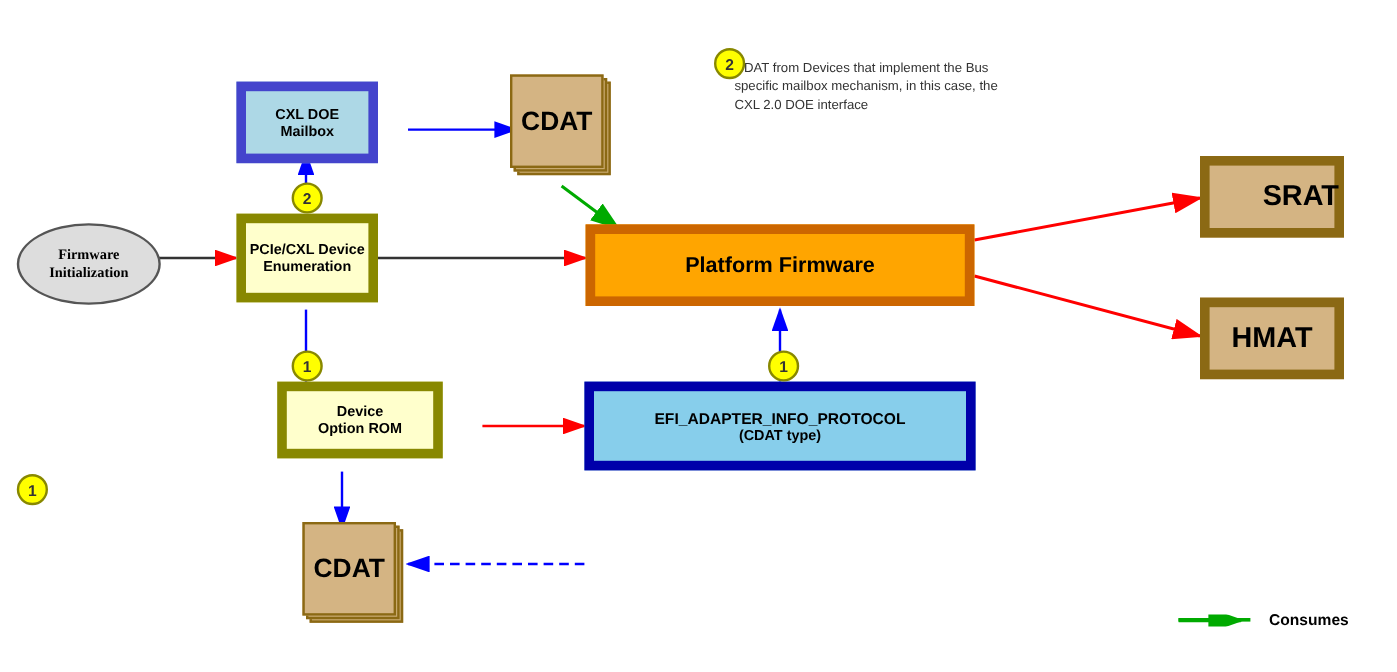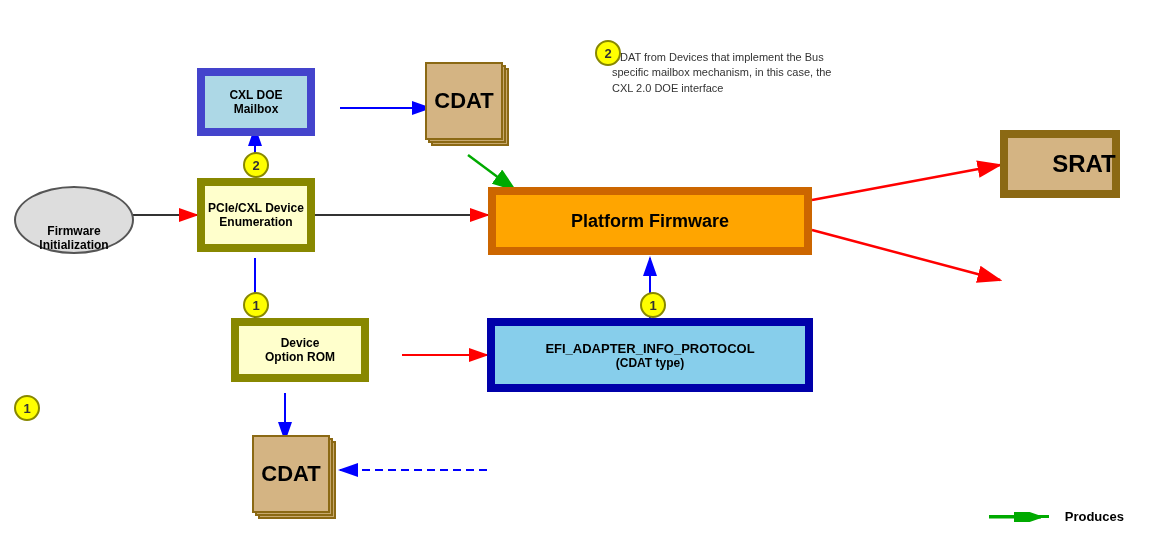--- a/index.html
+++ b/index.html
@@ -22,26 +22,27 @@
       display: flex;
       align-items: center;
       justify-content: center;
       text-align: center;
       font-weight: bold;
       border: 8px solid #4c1d95;
     }
     .box-oval {
       position: absolute;
       display: flex;
-      align-items: flex-end;
+      align-items: center;
       justify-content: center;
       text-align: center;
       font-weight: bold;
       border: 2px solid #333;
       border-radius: 50%;
+      font-family: Liberation Serif, serif;
     }
     .box-blue-light {
       background: #ADD8E6;
       border-color: #4444cc;
     }
     .box-tan {
       background: #D4B483;
       border-color: #8B6914;
     }
     .box-orange {
@@ -250,25 +251,28 @@
 
   <div class="badge" style="left:14px; top:395px;">
     <span>1</span>
   </div>
 
 
   <div class="box box-tan" style="left:1000px; top:130px; width:120px; height:68px; font-size:24px; font-weight:bold;padding-left:48px;">
     <span>SRAT</span>
   </div>
 
+  <div class="box box-tan" style="left:1000px; top:248px; width:120px; height:68px; font-size:24px; font-weight:bold;">
+    <span>HMAT</span>
+  </div>
 
   <div class="legend">
     <div class="legend-item">
       <div class="legend-line" style="background:#00AA00; position:relative;">
         <svg width="60" height="10" style="position:absolute; top:-3px; left:0;">
           <line x1="0" y1="5" x2="52" y2="5" stroke="#00AA00" stroke-width="3" marker-end="url(#arrow-green)"></line>
         </svg>
       </div>
-      <span class="legend-text" style="color:#000; margin-left:8px;">Produces</span>
+      <span class="legend-text" style="color:#000; margin-left:8px;">Consumes</span>
     </div>
   </div>
 
 </div>
 
 </body></html>

